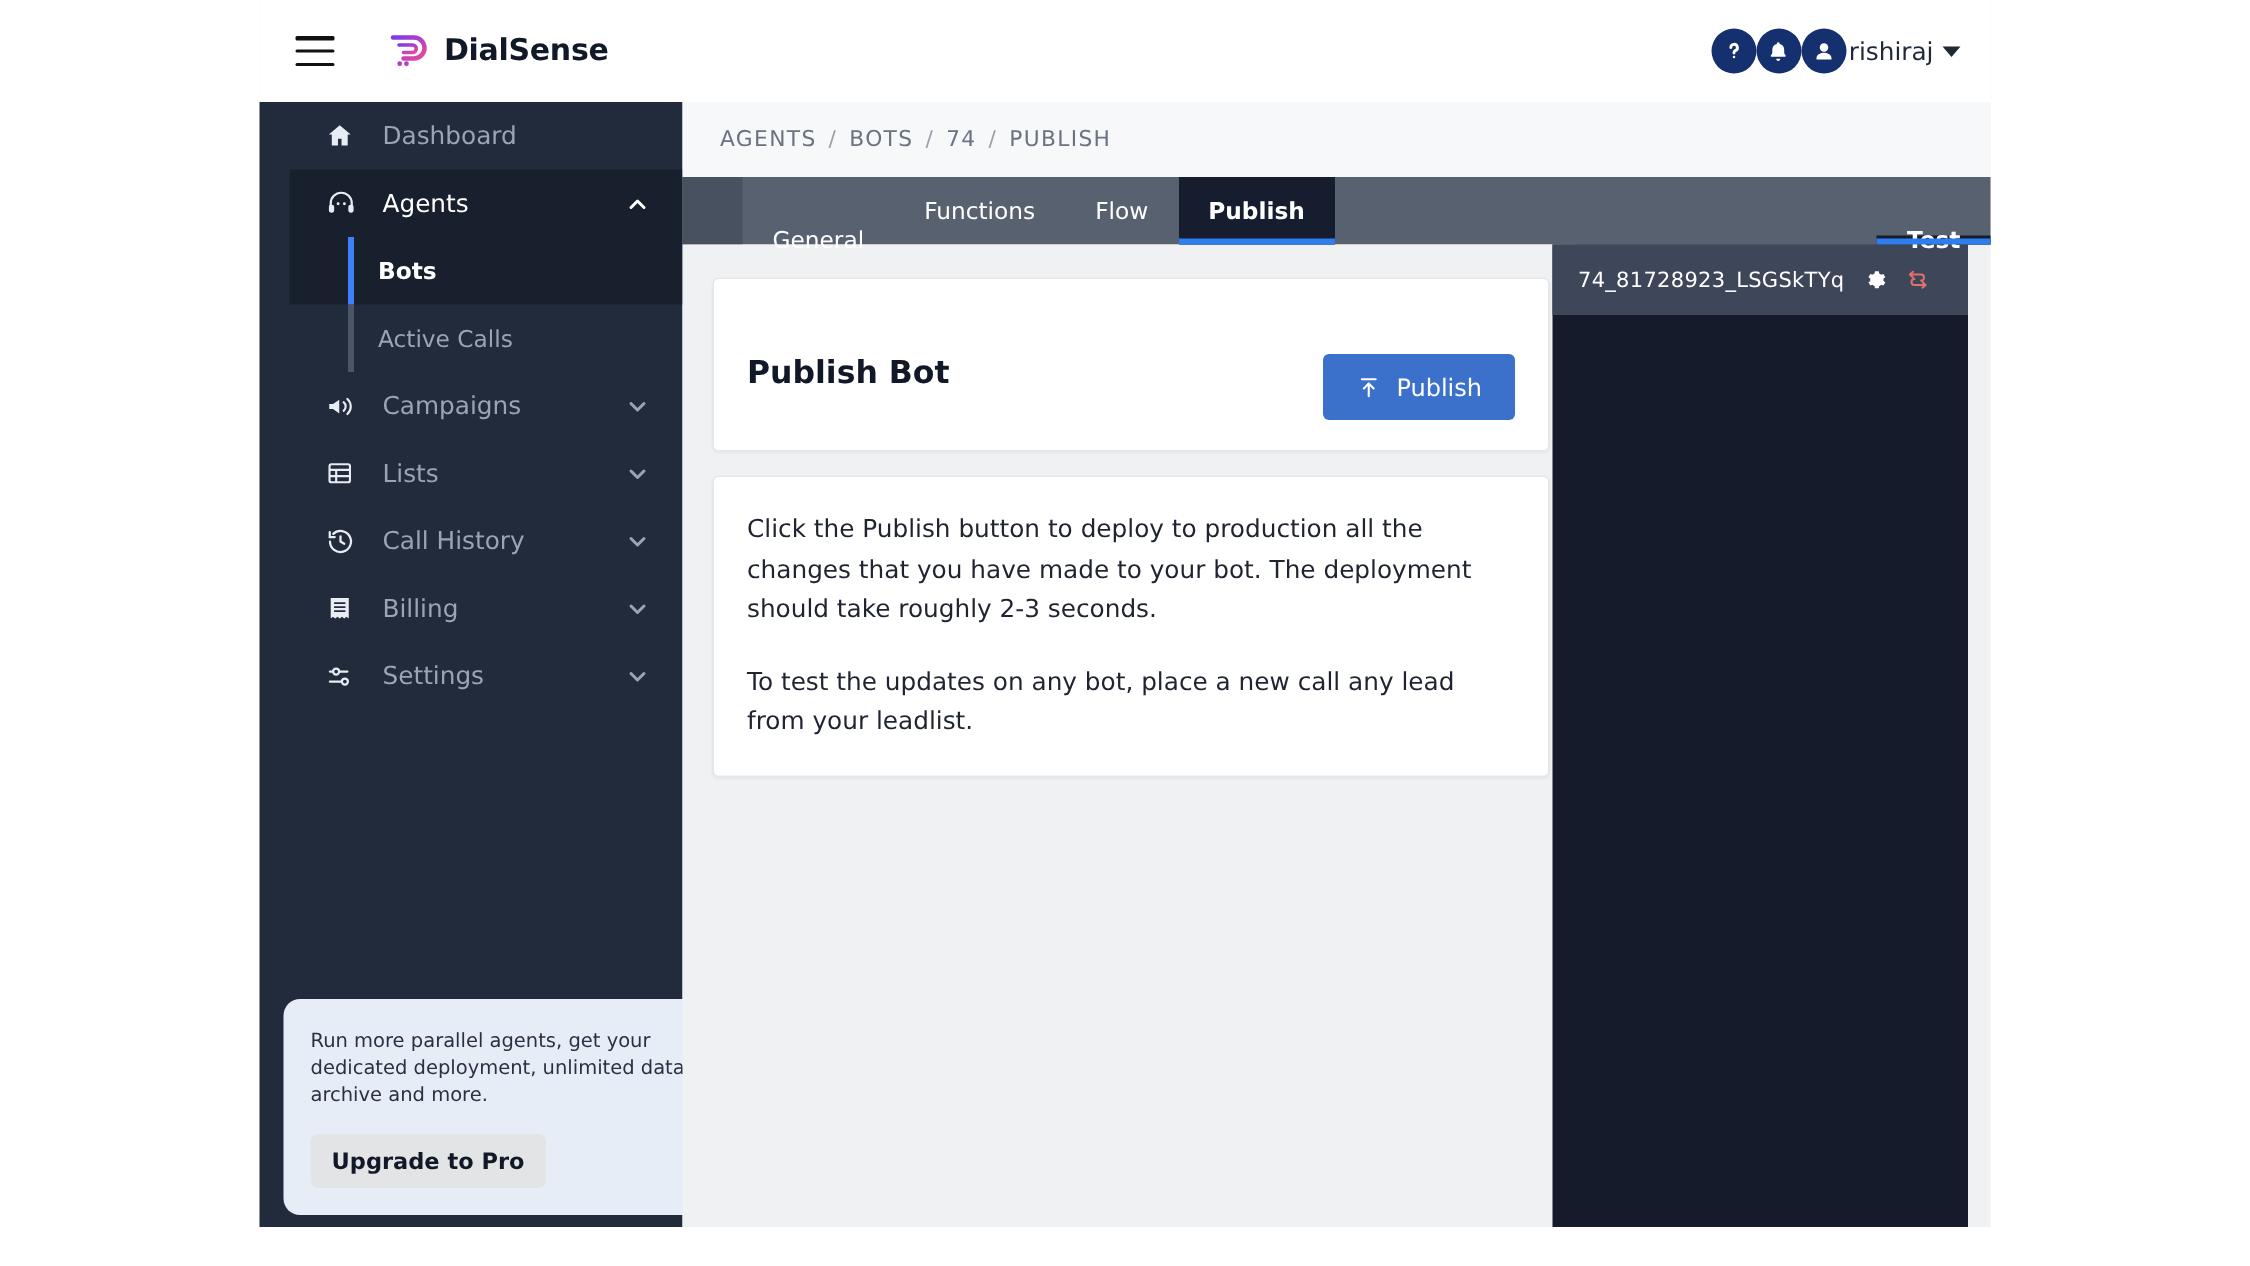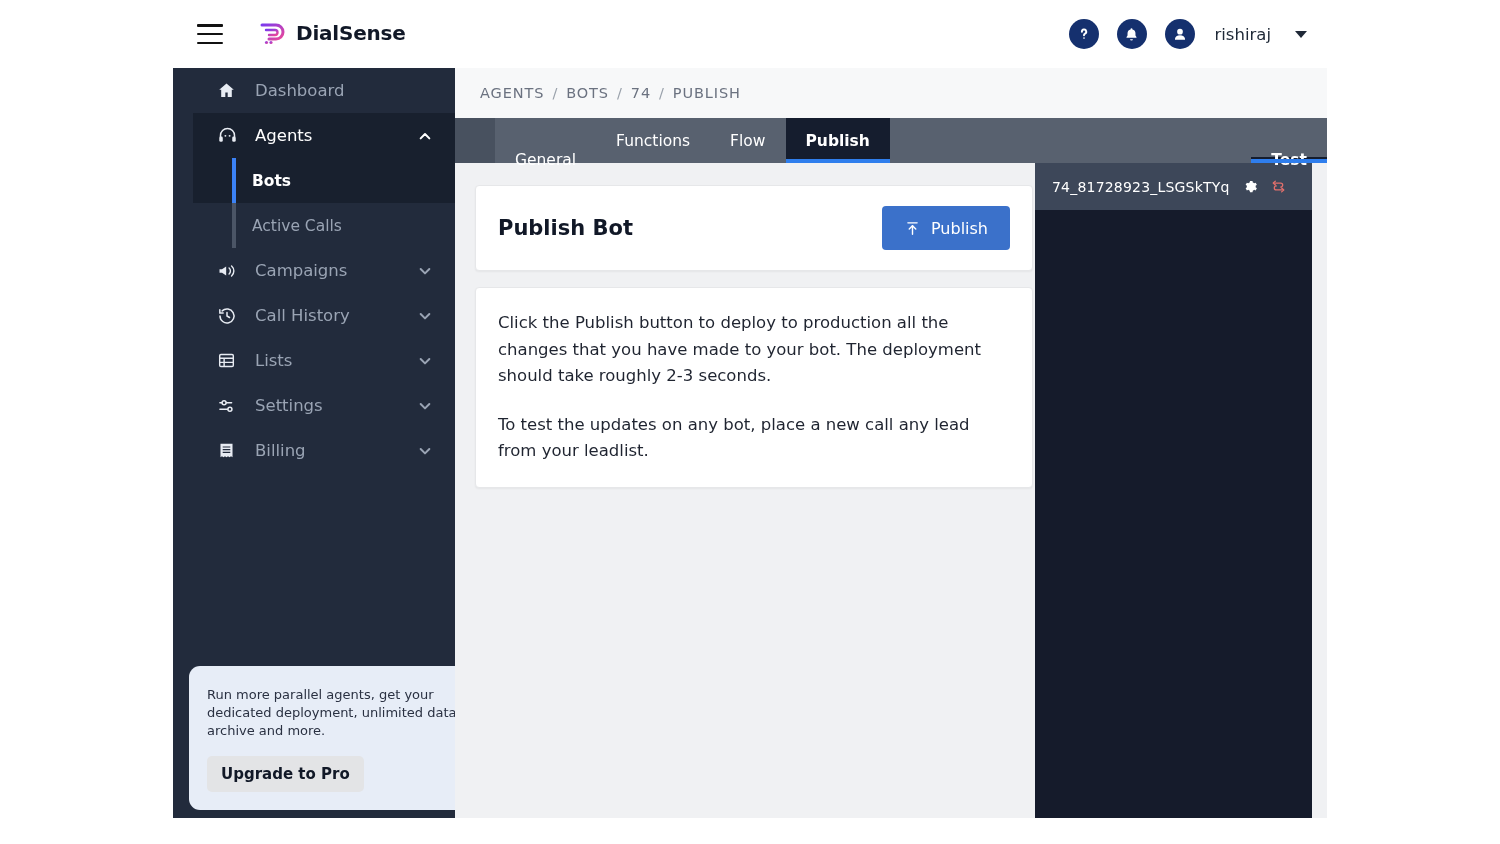--- a/index.html
+++ b/index.html
@@ -30,21 +30,21 @@
   }
   .hamburger span { display: block; height: 2.5px; background: #111; border-radius: 1px; }
   .brand { margin-left: 36px; display: flex; gap: 9px; cursor: pointer; }
   .brand-mark { width: 28px; height: 26px; }
   .brand-text {
     font-size: 20px; font-weight: bold; color: #111827;
     letter-spacing: -0.2px;
   }
   .topbar-right {
     margin-left: auto; margin-right: 20px;
-    display: flex; align-items: center; gap: 18px;
+    display: flex; align-items: center; gap: 0;
   }
   .circle-icon {
     width: 30px; height: 30px; border-radius: 50%;
     background: #15306e;
     display: flex; align-items: center; justify-content: center;
     color: #fff; cursor: pointer;
   }
   .username {
     font-size: 16.5px; color: #1f2937; margin-left: 2px;
   }
@@ -157,22 +157,23 @@
     width: 595px; height: 655px;
     background: #f0f1f3;
     padding: 22px 0 0 20px;
   }
   .card {
     width: 558px; background: #ffffff;
     border: 1px solid #e6e7e9; border-radius: 4px;
     box-shadow: 0 1px 2px rgba(0,0,0,0.05);
   }
   .card-head {
-    display: flex; align-items: center; justify-content: space-between;
+    display: flex; align-items: flex-start; justify-content: space-between;
     padding: 20px 22px;
+    margin-top: 30px;
   }
   .card-title {
     font-size: 21px; font-weight: bold; color: #111827;
   }
   .publish-btn {
     background: #3b71ca; color: #ffffff;
     border: none; border-radius: 4px;
     padding: 0 22px; height: 44px;
     display: flex; align-items: center; gap: 10px;
     font-size: 16px; cursor: pointer;
@@ -301,73 +302,73 @@
       <span class="nav-label">Campaigns</span>
       <span class="nav-chev">
         <svg width="16" height="16" viewBox="0 0 24 24" fill="none" stroke="currentColor" stroke-width="3" stroke-linecap="round" stroke-linejoin="round">
           <path d="M5.5 9 12 15.5 18.5 9"></path>
         </svg>
       </span>
     </div>
 
     <div class="nav-item">
       <span class="nav-icon">
+        <svg width="19" height="19" viewBox="0 0 24 24" fill="none" stroke="currentColor" stroke-width="1.8">
+          <rect x="3.4" y="4.4" width="17.2" height="15.2" rx="1.6"></rect>
+          <path d="M3.4 9.2h17.2M3.4 14.4h17.2M9 9.2V19.6"></path>
+        </svg>
+      </span>
+      <span class="nav-label">Lists</span>
+      <span class="nav-chev">
+        <svg width="16" height="16" viewBox="0 0 24 24" fill="none" stroke="currentColor" stroke-width="3" stroke-linecap="round" stroke-linejoin="round">
+          <path d="M5.5 9 12 15.5 18.5 9"></path>
+        </svg>
+      </span>
+    </div>
+
+    <div class="nav-item">
+      <span class="nav-icon">
         <svg width="20" height="20" viewBox="0 0 24 24" fill="none" stroke="currentColor" stroke-width="1.8" stroke-linecap="round">
           <path d="M3.6 12a8.4 8.4 0 1 0 2.6-6.1"></path>
           <path d="M3.4 4.4v4h4"></path>
           <path d="M12 7.8V12l3 1.8"></path>
         </svg>
       </span>
       <span class="nav-label">Call History</span>
       <span class="nav-chev">
         <svg width="16" height="16" viewBox="0 0 24 24" fill="none" stroke="currentColor" stroke-width="3" stroke-linecap="round" stroke-linejoin="round">
           <path d="M5.5 9 12 15.5 18.5 9"></path>
         </svg>
       </span>
     </div>
 
     <div class="nav-item">
       <span class="nav-icon">
-        <svg width="19" height="19" viewBox="0 0 24 24" fill="none" stroke="currentColor" stroke-width="1.8">
-          <rect x="3.4" y="4.4" width="17.2" height="15.2" rx="1.6"></rect>
-          <path d="M3.4 9.2h17.2M3.4 14.4h17.2M9 9.2V19.6"></path>
-        </svg>
-      </span>
-      <span class="nav-label">Lists</span>
+        <svg width="19" height="19" viewBox="0 0 24 24" fill="currentColor">
+          <path d="M4.4 3.4h15.2v17.2l-1.9-1.4-1.9 1.4-1.9-1.4-1.9 1.4-1.9-1.4-1.9 1.4-1.9-1.4-1.9 1.4z"></path>
+          <path d="M7.2 7.6h9.6M7.2 11h9.6M7.2 14.4h9.6" stroke="#222b3c" stroke-width="1.5"></path>
+        </svg>
+      </span>
+      <span class="nav-label">Billing</span>
       <span class="nav-chev">
         <svg width="16" height="16" viewBox="0 0 24 24" fill="none" stroke="currentColor" stroke-width="3" stroke-linecap="round" stroke-linejoin="round">
           <path d="M5.5 9 12 15.5 18.5 9"></path>
         </svg>
       </span>
     </div>
 
     <div class="nav-item">
       <span class="nav-icon">
         <svg width="20" height="20" viewBox="0 0 24 24" fill="none" stroke="currentColor" stroke-width="1.8" stroke-linecap="round">
           <path d="M3.5 8h14M3.5 16h10"></path>
           <circle cx="8.5" cy="8" r="2.4" fill="#222b3c"></circle>
           <circle cx="15.5" cy="16" r="2.4" fill="#222b3c"></circle>
         </svg>
       </span>
       <span class="nav-label">Settings</span>
-      <span class="nav-chev">
-        <svg width="16" height="16" viewBox="0 0 24 24" fill="none" stroke="currentColor" stroke-width="3" stroke-linecap="round" stroke-linejoin="round">
-          <path d="M5.5 9 12 15.5 18.5 9"></path>
-        </svg>
-      </span>
-    </div>
-
-    <div class="nav-item">
-      <span class="nav-icon">
-        <svg width="19" height="19" viewBox="0 0 24 24" fill="currentColor">
-          <path d="M4.4 3.4h15.2v17.2l-1.9-1.4-1.9 1.4-1.9-1.4-1.9 1.4-1.9-1.4-1.9 1.4-1.9-1.4-1.9 1.4z"></path>
-          <path d="M7.2 7.6h9.6M7.2 11h9.6M7.2 14.4h9.6" stroke="#222b3c" stroke-width="1.5"></path>
-        </svg>
-      </span>
-      <span class="nav-label">Billing</span>
       <span class="nav-chev">
         <svg width="16" height="16" viewBox="0 0 24 24" fill="none" stroke="currentColor" stroke-width="3" stroke-linecap="round" stroke-linejoin="round">
           <path d="M5.5 9 12 15.5 18.5 9"></path>
         </svg>
       </span>
     </div>
 
     <div class="upgrade-card">
       <div class="upgrade-text">Run more parallel agents, get your dedicated deployment, unlimited data archive and more.</div>
       <button class="upgrade-btn">Upgrade to Pro</button>

